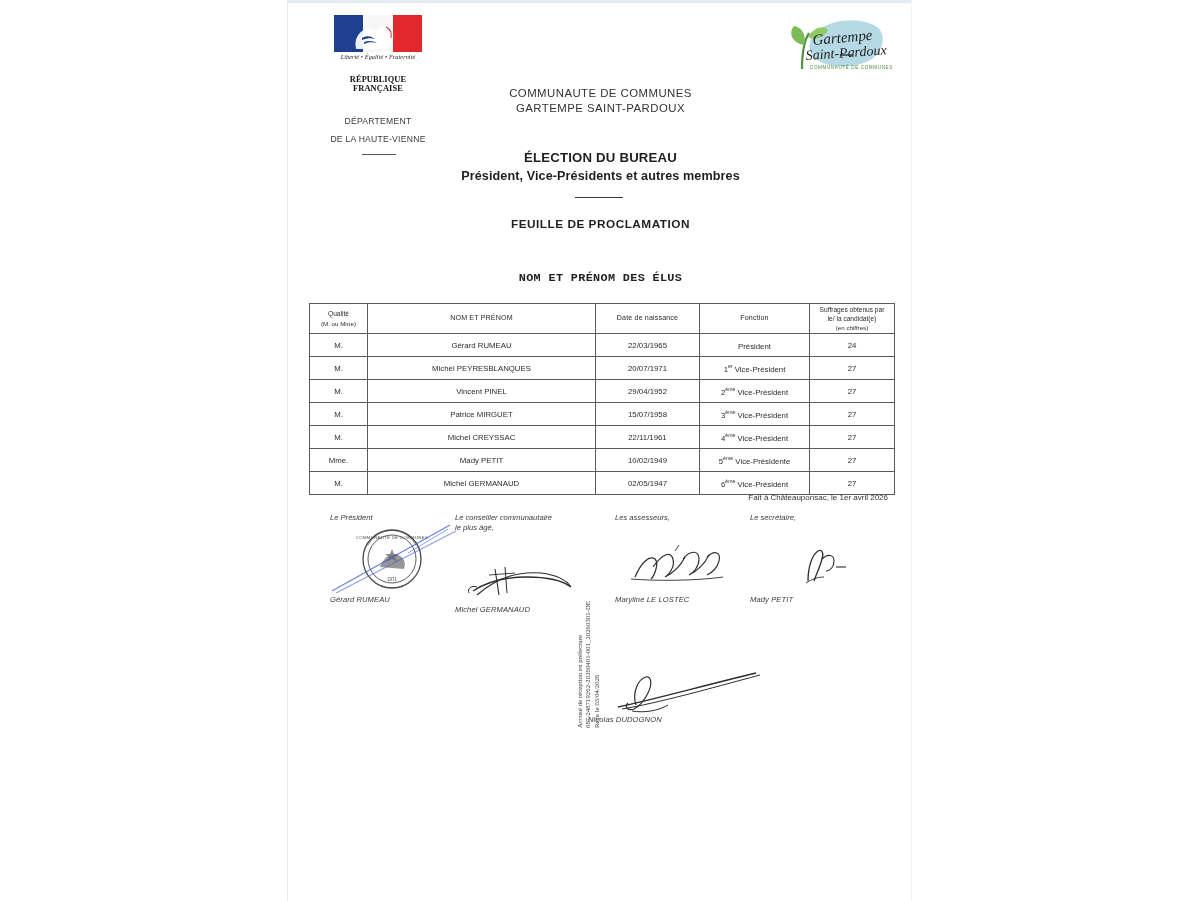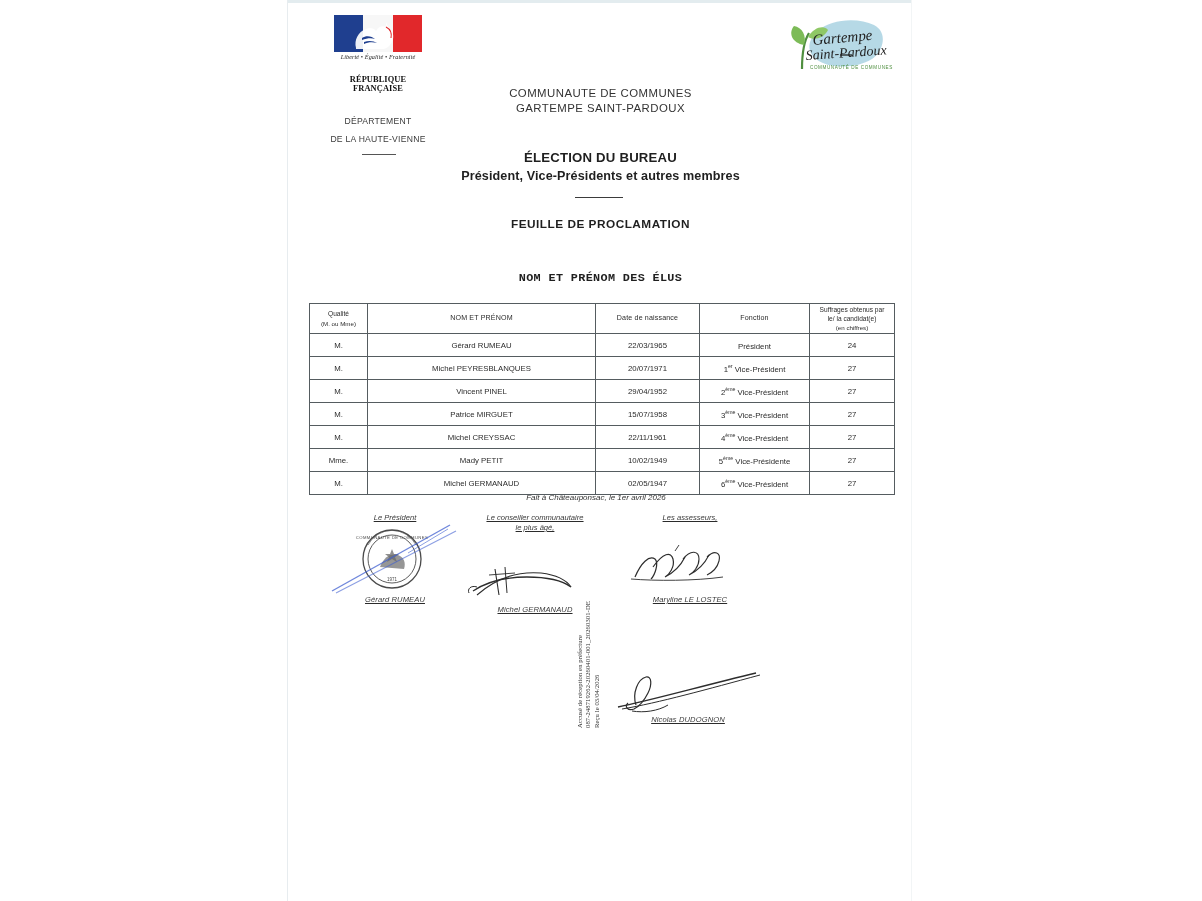--- a/index.html
+++ b/index.html
@@ -205,34 +205,32 @@
   .col-nom { width: 228px; }
   .col-date { width: 104px; }
   .col-fonction { width: 110px; }
   .col-suffrages { width: 85px; }
   .hdr-small { font-size: 6.2px; }
   sup { font-size: 5.2px; vertical-align: super; }
 
   
   #fait-a {
     position: absolute;
-    left: 8px;
+    left: 0;
     top: 493px;
     width: 600px;
-    text-align: center;
+    text-align: right;
     font-size: 8px;
     color: #333;
-    font-style: italic;
   }
 
   
   .sig-col {
     position: absolute;
-    text-align: center;
-    text-decoration: underline;
+    text-align: left;
   }
   .sig-label {
     font-size: 7.6px;
     font-style: italic;
     color: #3a3a3a;
     line-height: 10px;
   }
   .sig-name {
     font-size: 7.6px;
     font-style: italic;
@@ -444,20 +442,32 @@
         <path d="M38 44 C48 30 56 28 58 36 C60 44 54 52 50 54 C58 50 66 42 70 34" stroke="#2d2d2d" stroke-width="1.2" fill="none"></path>
         <path d="M68 36 C76 26 84 28 84 36 C84 44 78 50 74 52 C82 48 90 40 94 32" stroke="#2d2d2d" stroke-width="1.1" fill="none"></path>
         <path d="M92 34 C100 26 106 30 104 38 C102 46 96 50 92 52" stroke="#2d2d2d" stroke-width="1.1" fill="none"></path>
         <path d="M16 56 C40 58 80 58 108 54" stroke="#2d2d2d" stroke-width="0.9" fill="none"></path>
         <path d="M60 28 L64 22" stroke="#2d2d2d" stroke-width="0.9" fill="none"></path>
       </svg>
     </div>
     <div class="sig-name">Maryline LE LOSTEC</div>
   </div>
 
+  <div class="sig-col" id="sig-secretaire">
+    <div class="sig-label">Le secrétaire,</div>
+    <div class="sig-art">
+      <svg viewBox="0 0 140 72" width="140" height="72">
+        <path d="M58 58 C58 44 62 32 68 28 C72 26 74 30 72 36 C70 44 66 52 64 58" stroke="#2d2d2d" stroke-width="1.3" fill="none"></path>
+        <path d="M72 36 C78 30 84 32 84 38 C84 44 80 48 76 48" stroke="#2d2d2d" stroke-width="1.1" fill="none"></path>
+        <path d="M86 44 L96 44" stroke="#2d2d2d" stroke-width="1.1" fill="none"></path>
+        <path d="M56 60 C62 56 68 54 74 54" stroke="#2d2d2d" stroke-width="0.9" fill="none"></path>
+      </svg>
+    </div>
+    <div class="sig-name">Mady PETIT</div>
+  </div>
 
   <div class="sig-col" id="sig-dudognon">
     <div class="sig-art" style="height:50px">
       <svg viewBox="0 0 200 50" width="200" height="50">
         <path d="M30 42 C60 36 110 22 168 8" stroke="#2d2d2d" stroke-width="1.4" fill="none"></path>
         <path d="M34 44 C70 38 120 24 172 10" stroke="#2d2d2d" stroke-width="1" fill="none"></path>
         <path d="M48 40 C44 28 50 14 58 12 C64 11 64 20 60 28 C56 36 50 42 46 44 C40 46 36 42 40 38" stroke="#2d2d2d" stroke-width="1.2" fill="none"></path>
         <path d="M44 46 C56 48 70 46 80 40" stroke="#2d2d2d" stroke-width="1" fill="none"></path>
       </svg>
     </div>

